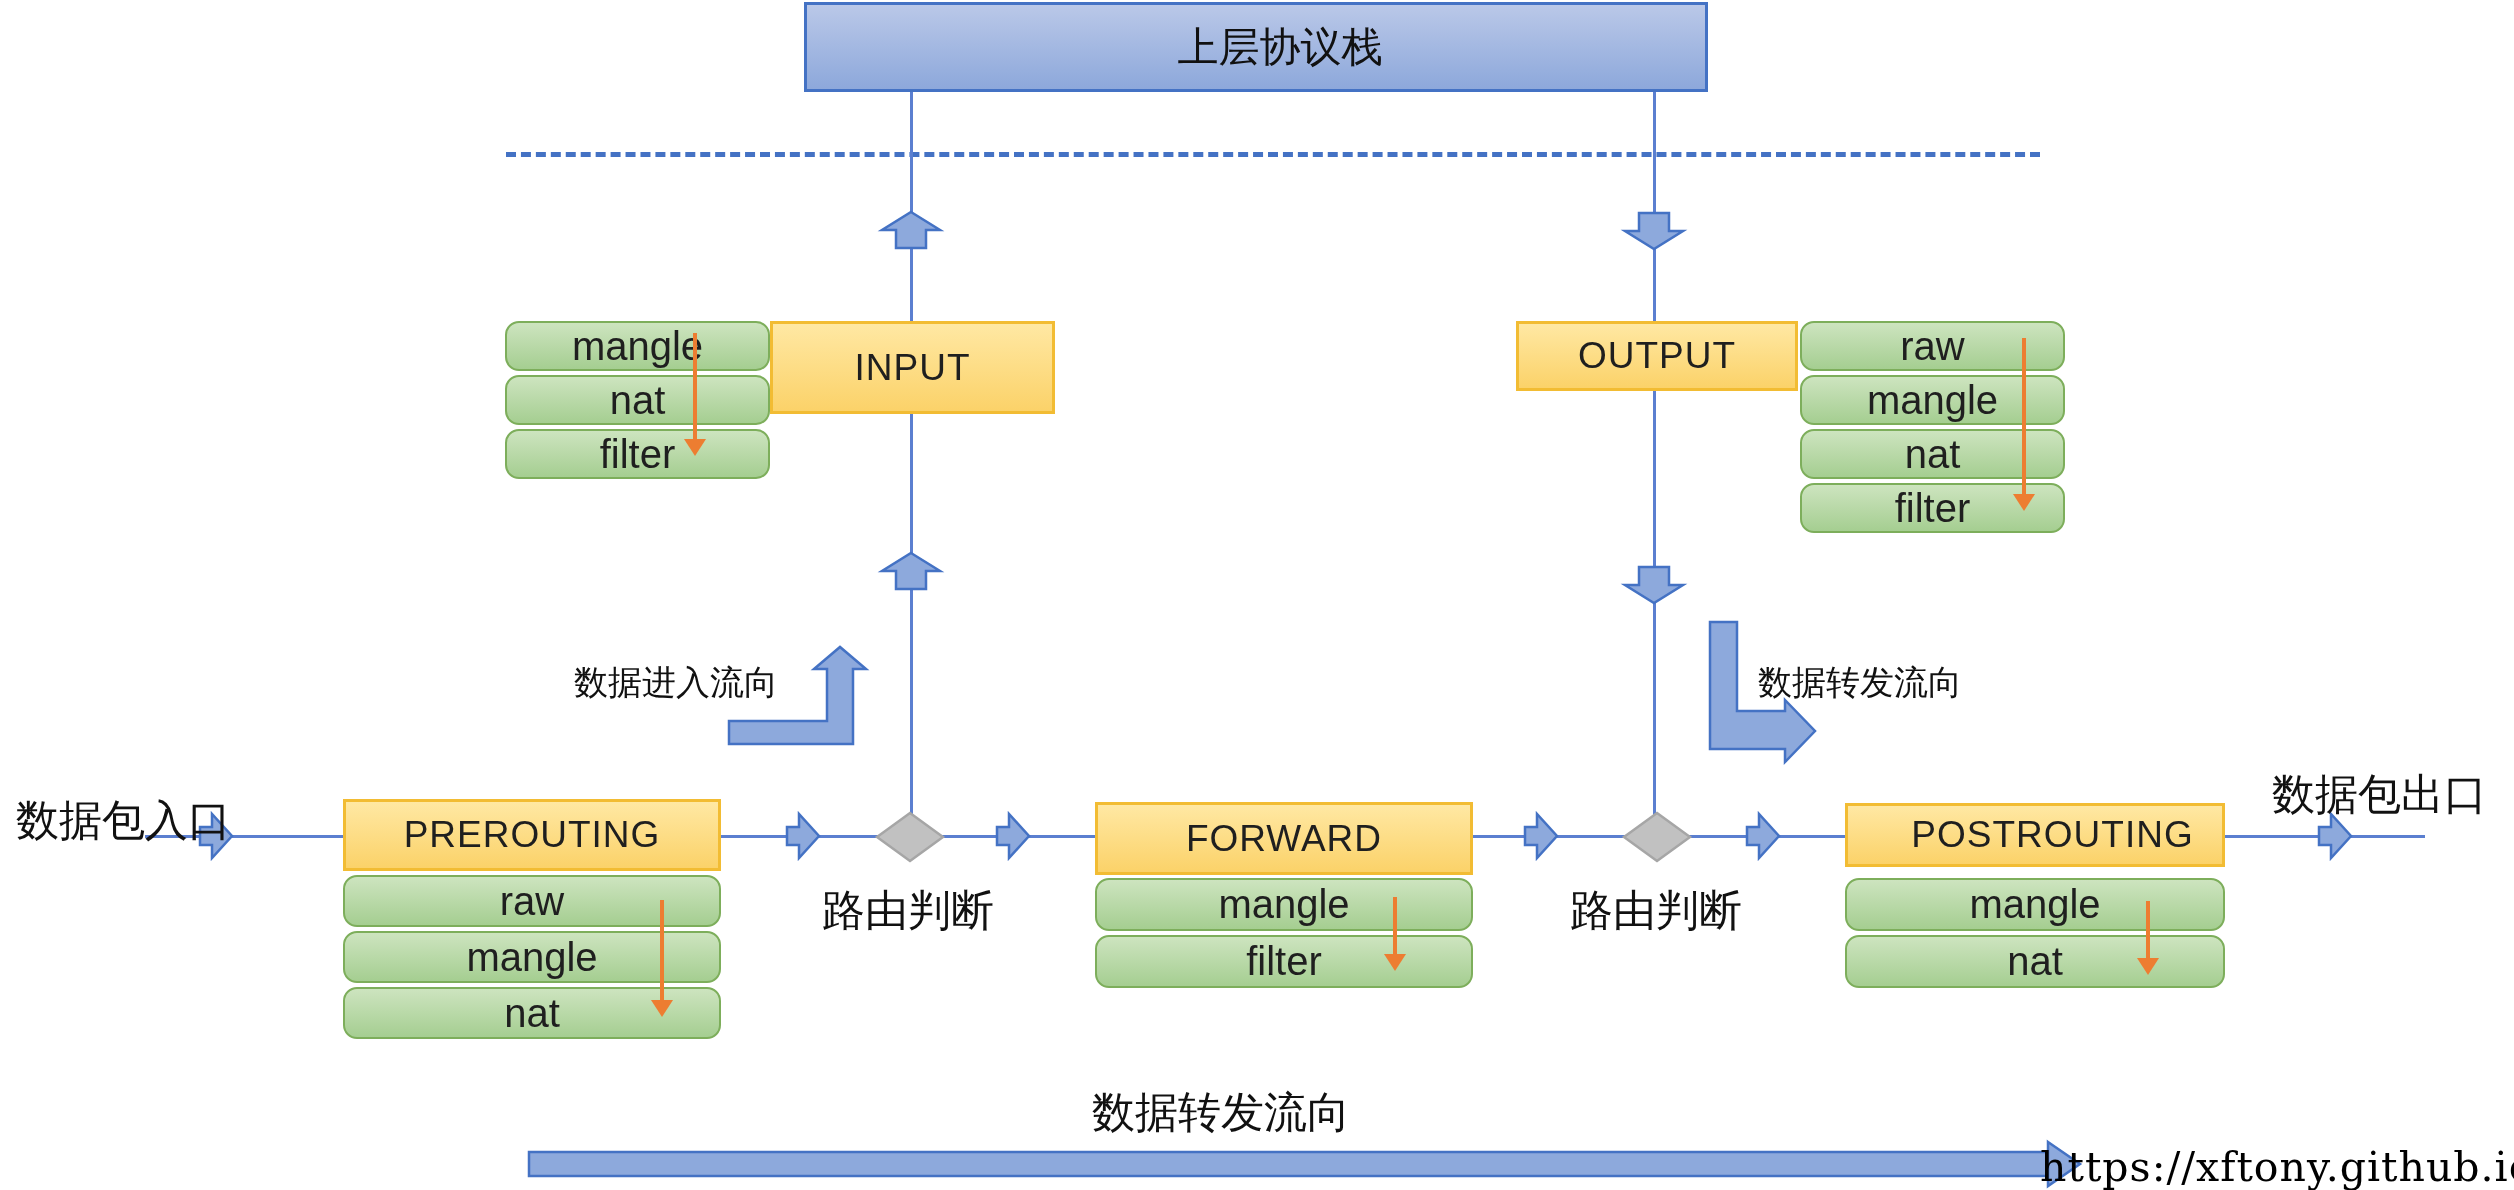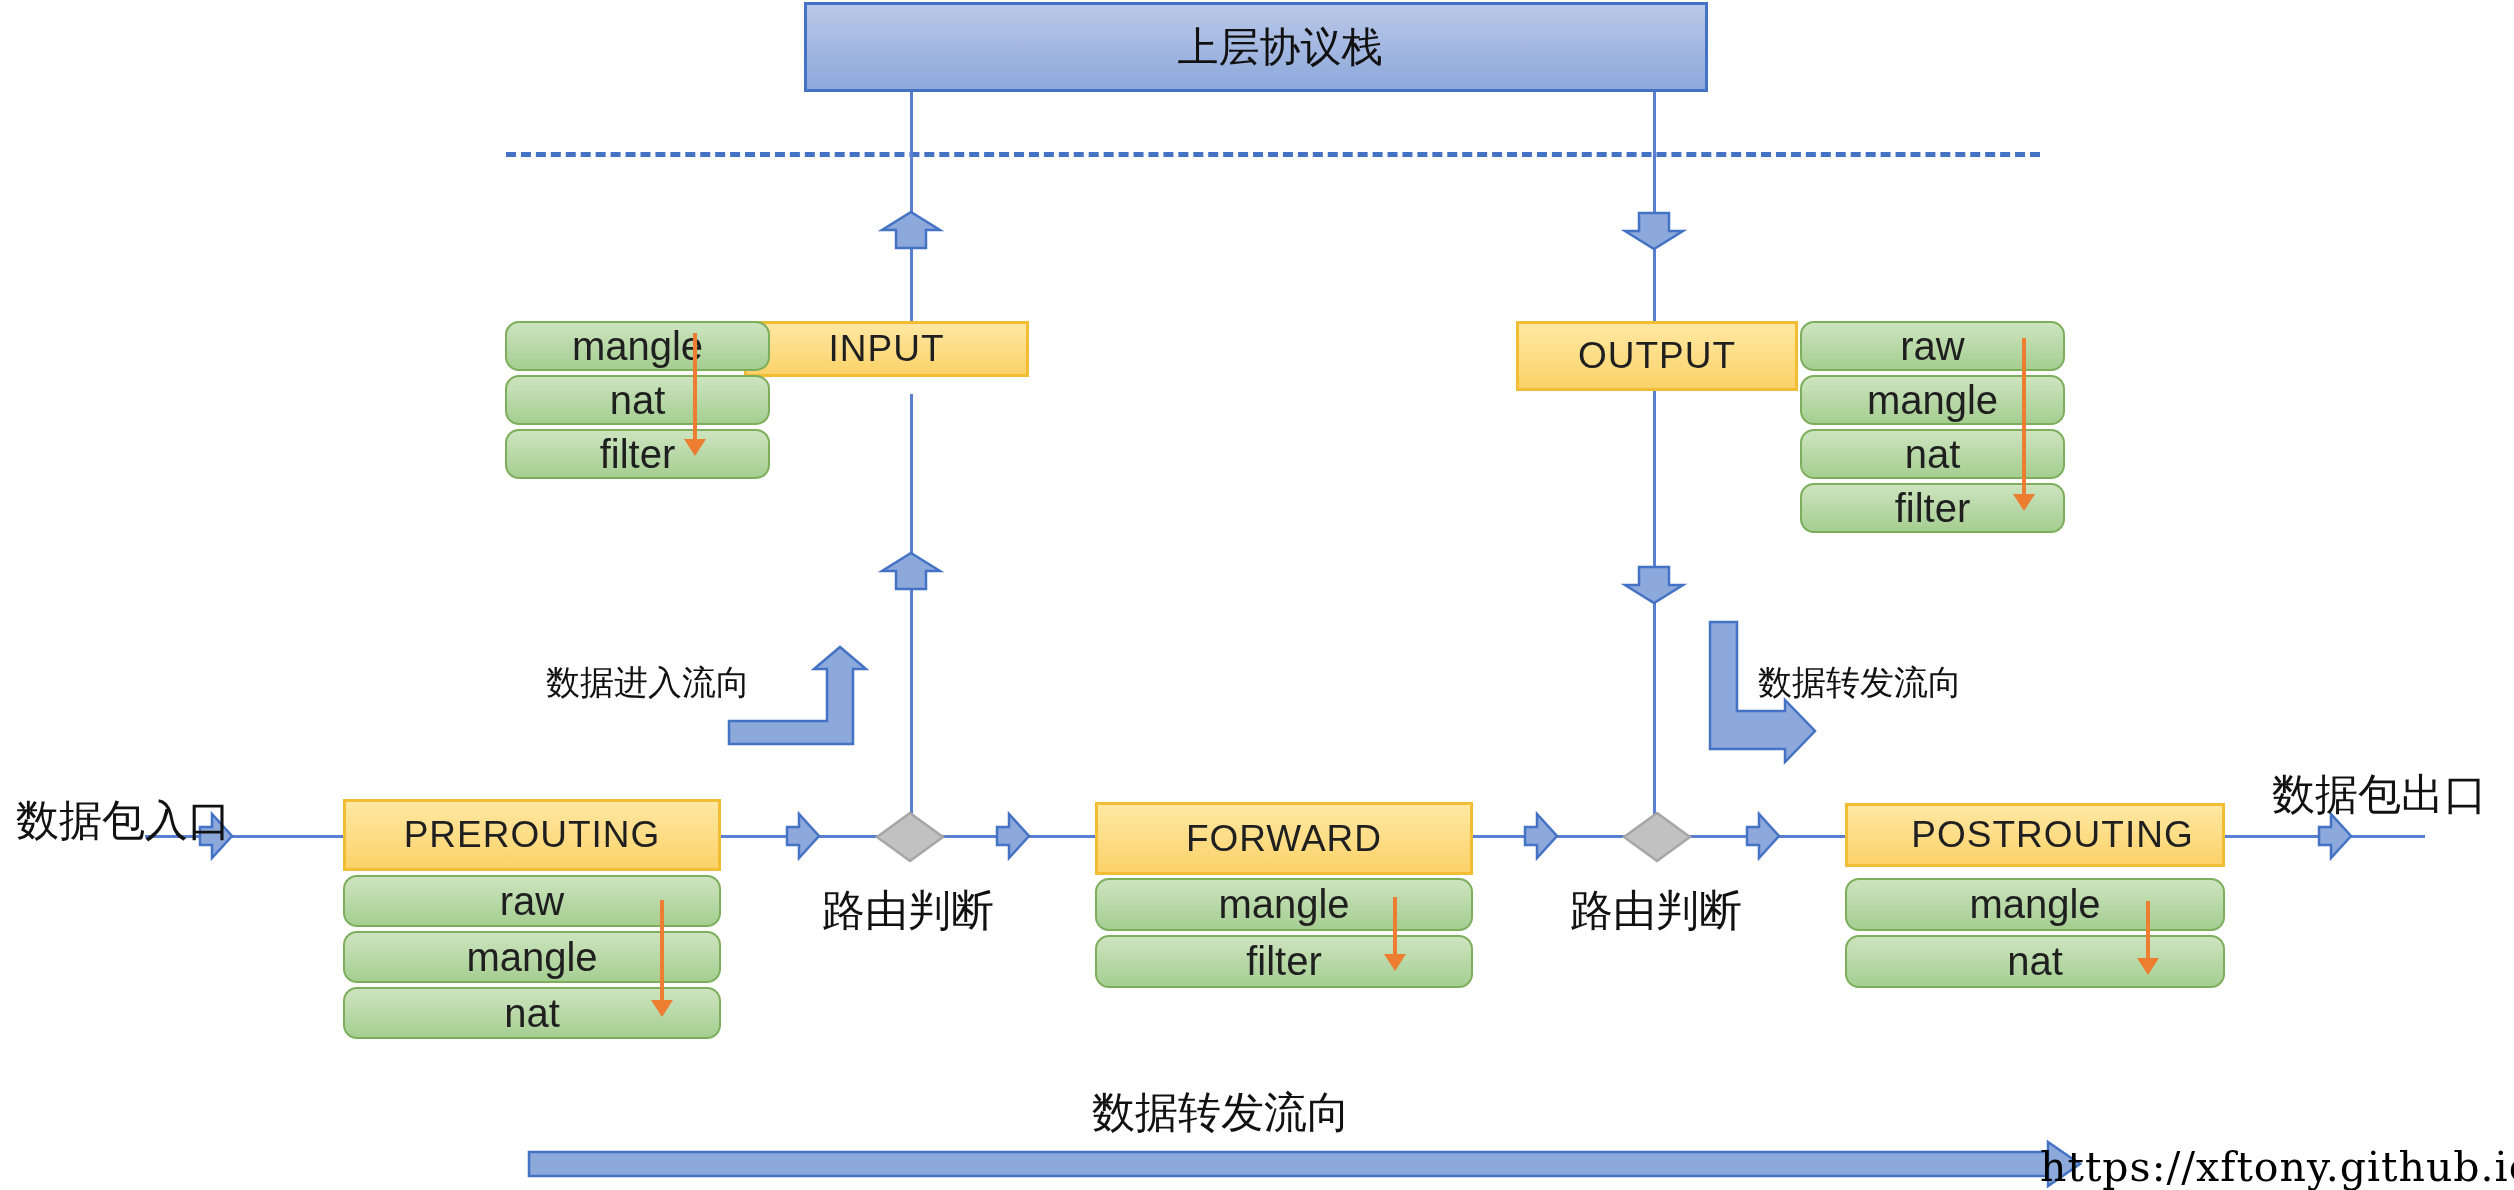--- a/index.html
+++ b/index.html
@@ -118,21 +118,21 @@
     </svg>
 
   <svg style="left:728px; top:646px;" width="140" height="100" viewBox="0 0 140 100">
     <polygon class="flowfill" points="1,75 99,75 99,23 86,23 112,1 138,23 125,23 125,98 1,98"></polygon>
   </svg>
 
   <svg style="left:1709px; top:621px;" width="108" height="144" viewBox="0 0 108 144">
     <polygon class="flowfill" points="1,1 28,1 28,90 76,90 76,79 106,110 76,141 76,128 1,128"></polygon>
   </svg>
 
-  <div class="chain" style="left:744px;  top:321px; width:285px; height:56px;">
+  <div class="chain" style="left:770px;  top:321px; width:285px; height:93px;">
     <span>INPUT</span>
   </div>
   <div class="chain" style="left:1516px; top:321px; width:282px; height:70px;">
     <span>OUTPUT</span>
   </div>
   <div class="chain" style="left:343px;  top:799px; width:378px; height:72px;">
     <span>PREROUTING</span>
   </div>
   <div class="chain" style="left:1095px; top:802px; width:378px; height:73px;">
     <span>FORWARD</span>
@@ -169,21 +169,21 @@
   <div class="oarrow" style="left:693px;  top:333px; height:106px;"></div>
   <div class="oarrow" style="left:2022px; top:338px; height:156px;"></div>
   <div class="oarrow" style="left:660px;  top:900px; height:100px;"></div>
   <div class="oarrow" style="left:1393px; top:897px; height:57px;"></div>
   <div class="oarrow" style="left:2146px; top:901px; height:57px;"></div>
 
   <div class="label lab-big" style="left:16px;   top:792px;">数据包入口</div>
   <div class="label lab-big" style="left:2272px; top:766px;">数据包出口</div>
   <div class="label lab-big" style="left:822px;  top:882px;">路由判断</div>
   <div class="label lab-big" style="left:1570px; top:882px;">路由判断</div>
-  <div class="label lab-small" style="left:546px;  top:660px;">数据进入流向</div>
+  <div class="label lab-small" style="left:574px;  top:660px;">数据进入流向</div>
   <div class="label lab-small" style="left:1758px; top:660px;">数据转发流向</div>
   <div class="label lab-big" style="left:1092px; top:1084px;">数据转发流向</div>
 
   <svg style="left:528px; top:1136px;" width="1556" height="54" viewBox="0 0 1556 54">
     <rect class="barfill" x="1" y="16" width="1519" height="24"></rect>
     <polygon class="barfill" points="1520,6 1552,28 1520,50"></polygon>
   </svg>
 
   <div class="url" style="left:2040px; top:1143px;">https://xftony.github.io/</div>
 

